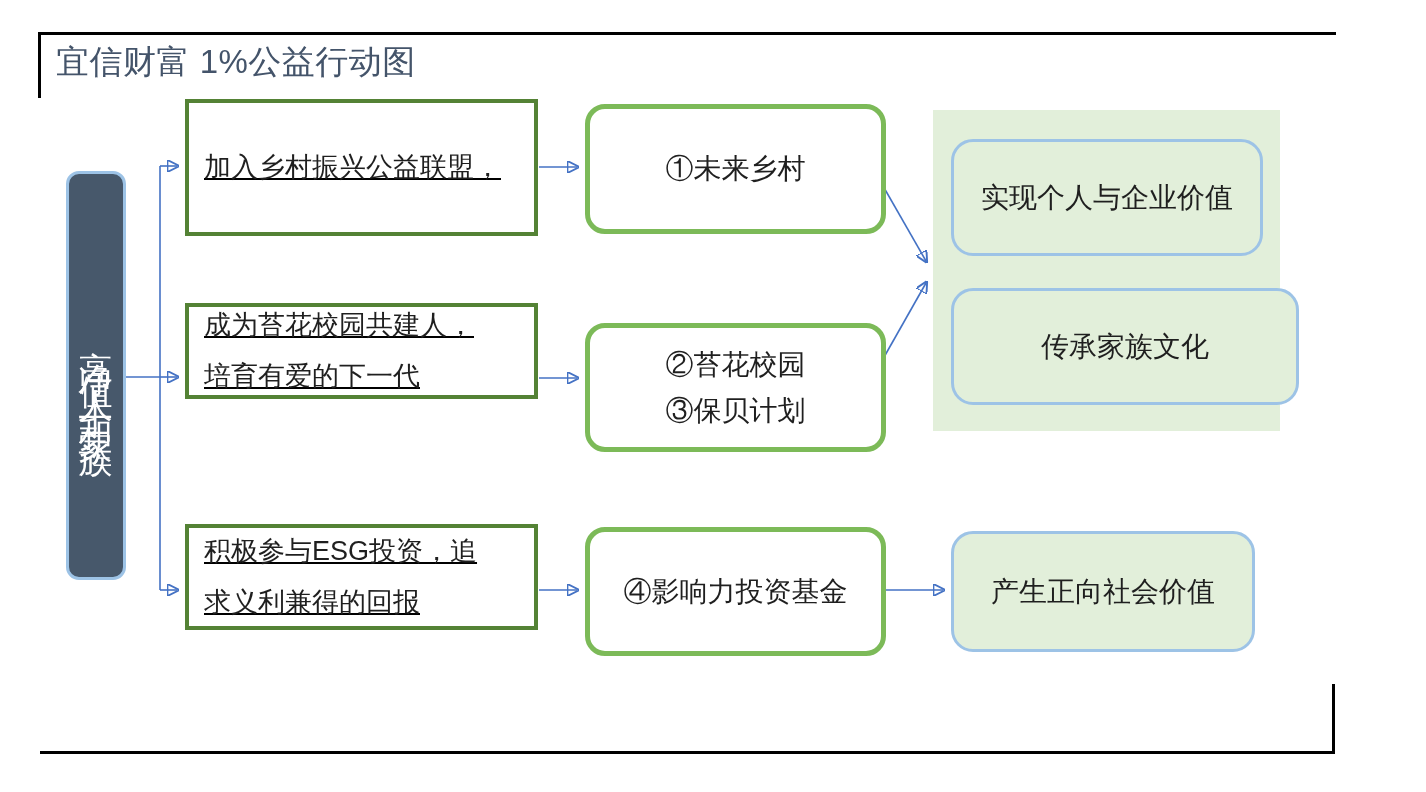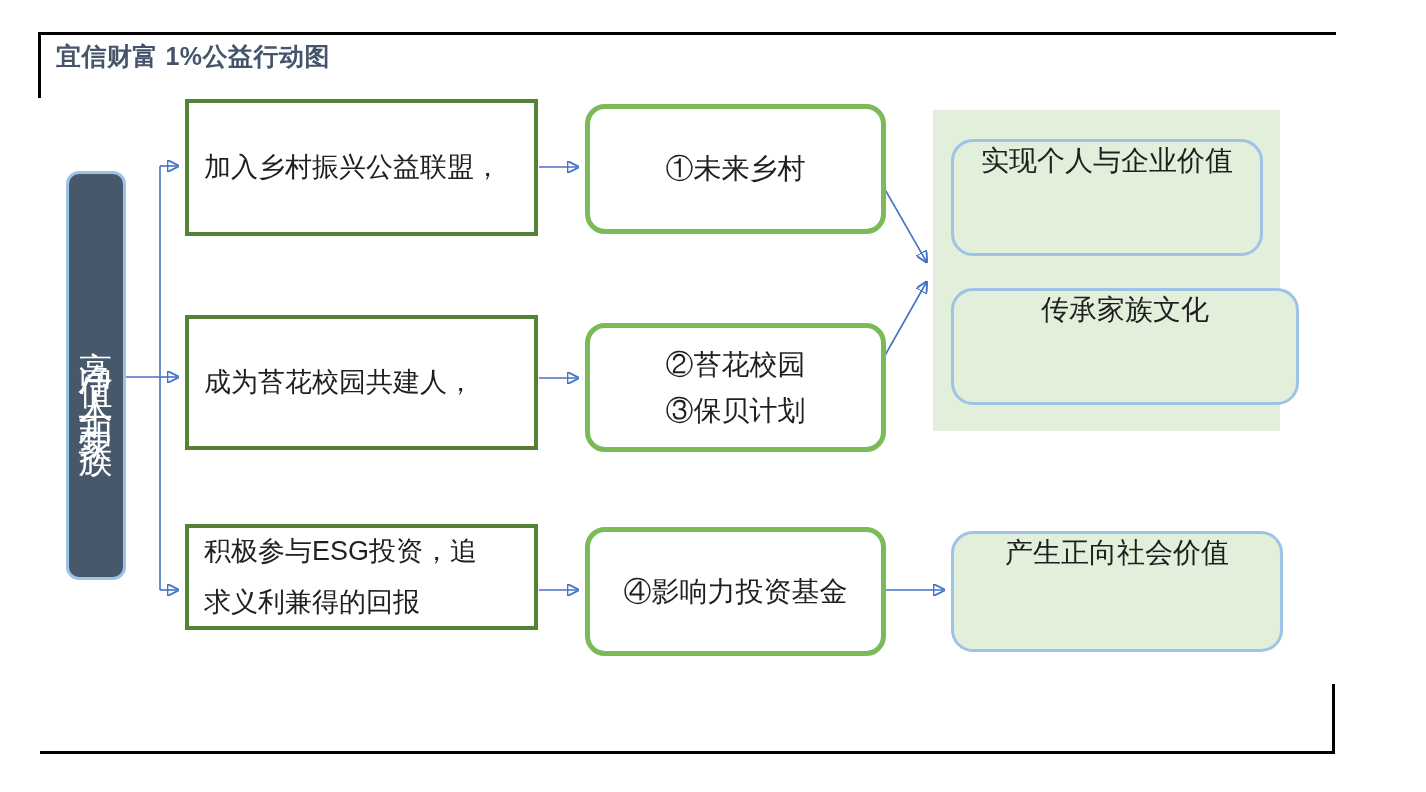--- a/index.html
+++ b/index.html
@@ -15,21 +15,21 @@
   }
 
   
   .frame-top    { position: absolute; left: 38px;  top: 32px;  width: 1298px; height: 3px; background: #000; }
   .frame-lefttick  { position: absolute; left: 38px;  top: 32px;  width: 3px; height: 66px; background: #000; }
   .frame-bottom { position: absolute; left: 40px;  top: 751px; width: 1295px; height: 3px; background: #000; }
   .frame-righttick { position: absolute; left: 1332px; top: 684px; width: 3px; height: 70px; background: #000; }
 
   .fig-title {
     position: absolute; left: 56px; top: 40px;
-    font-size: 25px; font-weight: bold; color: #44546A;
+    font-size: 33px; font-weight: normal; color: #44546A;
     letter-spacing: 0.5px; white-space: nowrap;
   }
 
   .fig-source {
     position: absolute; left: 55px; top: 691px;
     font-size: 25px; color: #111111; white-space: nowrap;
   }
 
   
   svg.connectors { position: absolute; left: 0; top: 0; width: 1426px; height: 792px; z-index: 1; pointer-events: none; }
@@ -45,25 +45,25 @@
     writing-mode: vertical-lr; text-orientation: upright;
     color: #ffffff; font-size: 34px; letter-spacing: 13px; line-height: 1;
     font-weight: 400;
   }
 
   
   .action-box {
     position: absolute; left: 185px; width: 353px;
     background: #ffffff; border: 4px solid #548235;
     display: flex; flex-direction: column; justify-content: center;
-    padding: 0 10px 0 15px; z-index: 2;
+    padding: 0 10px 0 15px; z-index: 2; text-decoration: underline;
   }
   .action-box .ln { font-size: 27px; color: #1f1f1f; line-height: 51px; white-space: nowrap; }
   .action-1 { top: 99px;  height: 137px; }
-  .action-2 { top: 315px; height: 135px; }
+  .action-2 { top: 303px; height: 96px; }
   .action-3 { top: 524px; height: 106px; }
 
   
   .program-box {
     position: absolute; left: 585px; width: 301px;
     background: #ffffff; border: 5px solid #7CBA58; border-radius: 20px;
     display: flex; flex-direction: column; justify-content: center; align-items: center;
     z-index: 2;
   }
   .program-box .ln { font-size: 28px; color: #1f1f1f; line-height: 46px; white-space: nowrap; }
@@ -72,27 +72,27 @@
   .program-3 { top: 527px; height: 129px; }
 
   
   .outcome-panel {
     position: absolute; left: 933px; top: 110px; width: 347px; height: 321px;
     background: #E2EFDA; z-index: 2;
   }
   .outcome-box {
     position: absolute;
     background: #E2EFDA; border: 3px solid #9DC3E6; border-radius: 22px;
-    display: flex; justify-content: center;
+    display: flex; align-items: center; justify-content: center;
     z-index: 3;
   }
   .outcome-box .ln { font-size: 28px; color: #1f1f1f; white-space: nowrap; }
   .outcome-1 { left: 951px; top: 139px; width: 312px; height: 117px; }
   .outcome-2 { left: 951px; top: 288px; width: 348px; height: 117px; }
-  .outcome-3 { left: 951px; top: 531px; width: 332px; height: 121px; }
+  .outcome-3 { left: 951px; top: 531px; width: 304px; height: 121px; }
 </style>
 </head>
 <body>
 
 <div class="canvas">
 
   <div class="frame-top"></div>
   <div class="frame-lefttick"></div>
   <div class="frame-bottom"></div>
   <div class="frame-righttick"></div>
@@ -125,20 +125,21 @@
 
   <div class="root-box">
     <span class="vtext">高净值人士和家族</span>
   </div>
 
   <div class="action-box action-1">
     <div class="ln">加入乡村振兴公益联盟，</div>
   </div>
   <div class="action-box action-2">
     <div class="ln">成为苔花校园共建人，</div>
+    <div class="ln">培育有爱的下一代</div>
   </div>
   <div class="action-box action-3">
     <div class="ln">积极参与ESG投资，追</div>
     <div class="ln">求义利兼得的回报</div>
   </div>
 
   <div class="program-box program-1">
     <div class="ln">①未来乡村</div>
   </div>
   <div class="program-box program-2">

